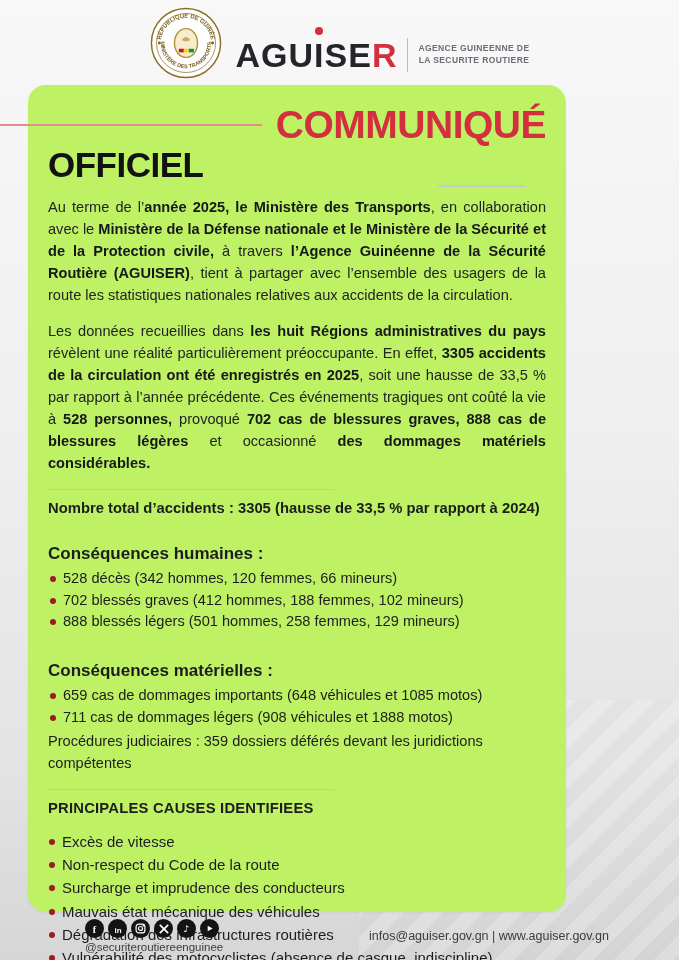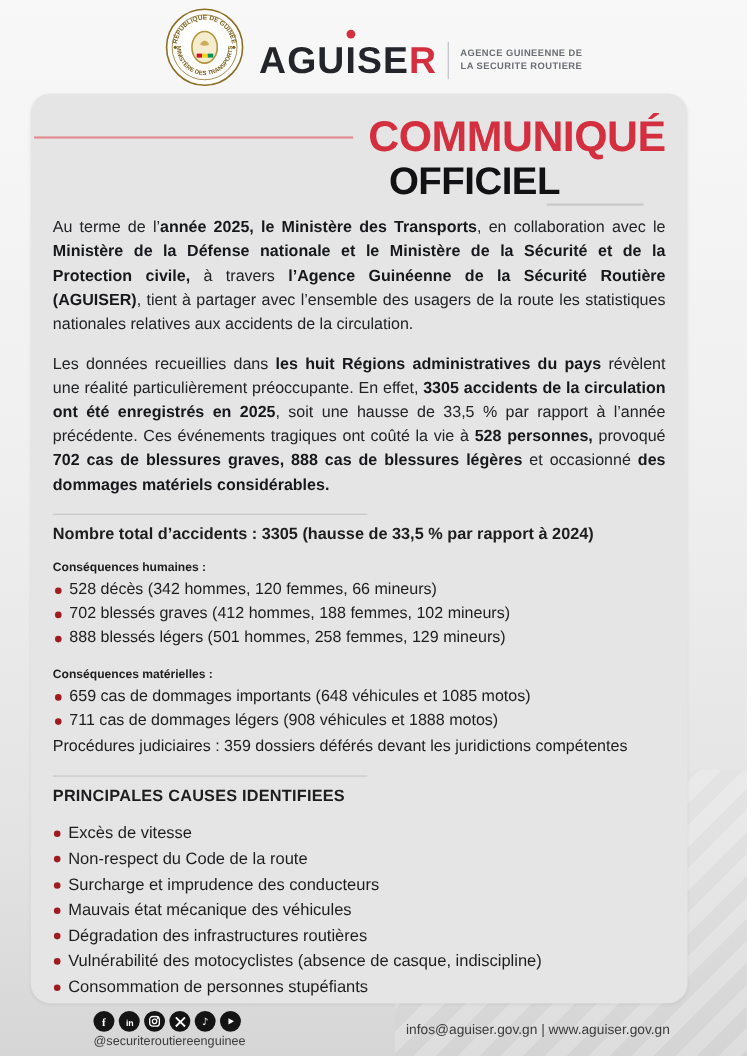--- a/index.html
+++ b/index.html
@@ -33,47 +33,47 @@
   .wordmark .letter-i::after {
     content: ""; position: absolute; top: -9px; left: 50%; transform: translateX(-50%);
     width: 8px; height: 8px; border-radius: 50%; background: #d32f3f;
   }
   .wordmark .letter-r { color: #d32f3f; }
   .logo-sep { width: 1px; height: 34px; background: #b9bcc2; }
   .logo-tagline { font-size: 8.5px; font-weight: bold; color: #6a6d73; letter-spacing: .4px; line-height: 1.35; text-align: center; }
 
   
   .card {
-    position: absolute; left: 28px; top: 85px; width: 597px; height: 827px;
-    background: #e5e5e5; border-radius: 18px;
+    position: absolute; left: 28px; top: 85px; width: 538px; height: 827px;
+    background: #bef264; border-radius: 18px;
     padding: 18px 20px 0 20px;
     z-index: 1;
     box-shadow: 0 1px 3px rgba(0,0,0,.05);
   }
 
   
   .banner { margin-top: 2px; }
   .banner-row1 { display: flex; align-items: center; justify-content: flex-end; gap: 12px; }
   .banner-redline { flex: 0 0 290px; height: 2px; background: #e48a92; margin-right: 2px; }
   .banner-title { font-size: 39px; font-weight: bold; color: #d32f3f; letter-spacing: -.5px; line-height: 1; }
-  .banner-row2 { display: flex; align-items: center; justify-content: flex-end; gap: 12px; margin-top: 3px; padding-right: 96px; }
+  .banner-row2 { display: flex; align-items: center; gap: 12px; margin-top: 3px; padding-right: 96px; }
   .banner-sub { font-size: 35px; font-weight: bold; color: #121214; letter-spacing: -.5px; line-height: 1; }
   .banner-grayline { width: 88px; height: 2px; background: #c9c9c9; position: absolute; right: 20px; margin-top: 3px; }
   .banner-row2wrap { position: relative; }
 
   
   .doc-title { font-size: 15px; font-weight: bold; margin-top: 26px; letter-spacing: .1px; }
   p.body-par { font-size: 14.6px; line-height: 1.5; text-align: justify; margin-top: 15px; color: #222326; }
   p.body-par b { color: #17181b; }
 
   .divider { height: 1px; background: #c4c4c4; width: 286px; margin: 14px 0 10px 0; }
 
   .total-line { font-size: 14.8px; font-weight: bold; margin-top: 8px; }
 
-  .sec-heading { font-size: 11px; font-weight: bold; margin-top: 16px; }
+  .sec-heading { font-size: 17px; font-weight: bold; margin-top: 28px; }
   ul.dot-list { list-style: none; margin-top: 4px; }
   ul.dot-list li { font-size: 14.6px; line-height: 1.5; position: relative; padding-left: 15px; }
   ul.dot-list li::before {
     content: ""; position: absolute; left: 2px; top: 8px;
     width: 6px; height: 6px; border-radius: 50%; background: #9e1b22;
   }
   .note-line { font-size: 14.6px; line-height: 1.5; margin-top: 2px; }
 
   .causes-heading { font-size: 14.8px; font-weight: bold; margin-top: 2px; letter-spacing: .2px; }
   ul.causes { list-style: none; margin-top: 14px; }

